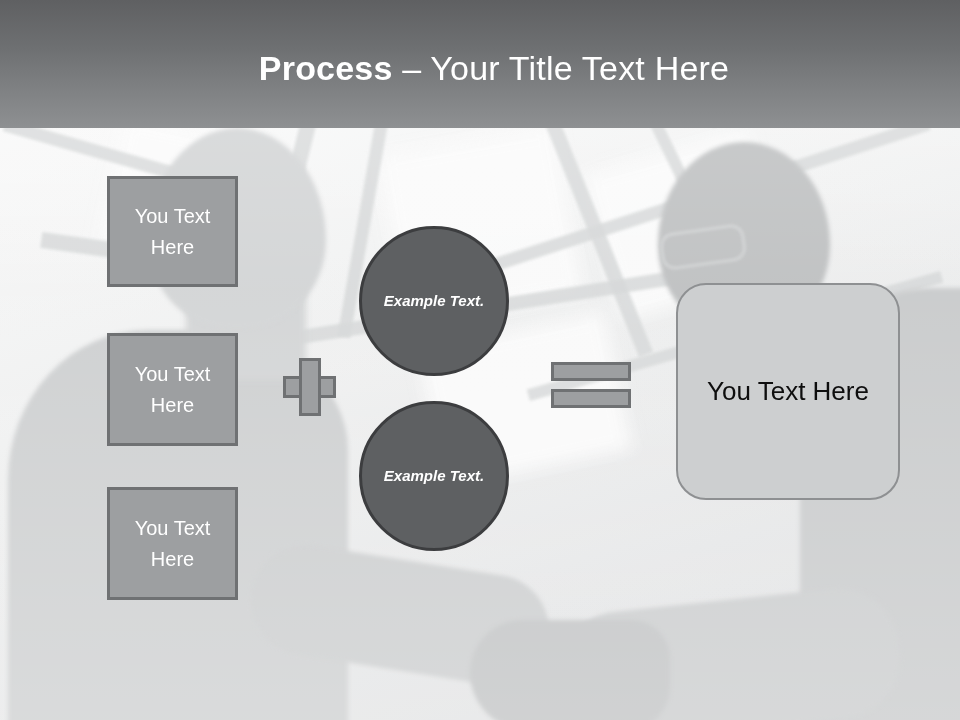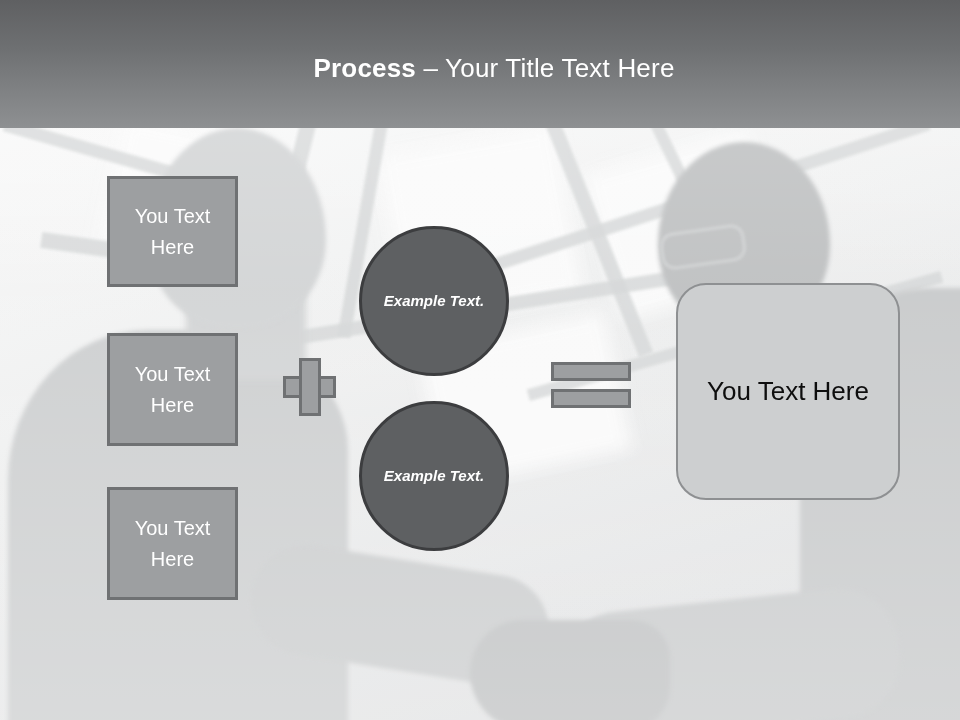--- a/index.html
+++ b/index.html
@@ -146,21 +146,21 @@
     width: 960px; height: 128px;
     background: linear-gradient(180deg, #5f6062 0%, #6e7072 38%, #7e8082 68%, #8e9092 100%);
     z-index: 5;
   }
   .header-title {
     position: absolute;
     left: 0; right: 0;
     top: 48px;
     text-align: center;
     color: #ffffff;
-    font-size: 26px;
+    font-size: 34px;
     line-height: 40px;
     letter-spacing: .2px;
     white-space: nowrap;
     padding-left: 28px;
   }
   .header-title .bold { font-weight: bold; }
   .header-title .light { font-weight: normal; }
 
   
   .diagram { position: absolute; inset: 0; z-index: 4; padding-left: 32px; }

